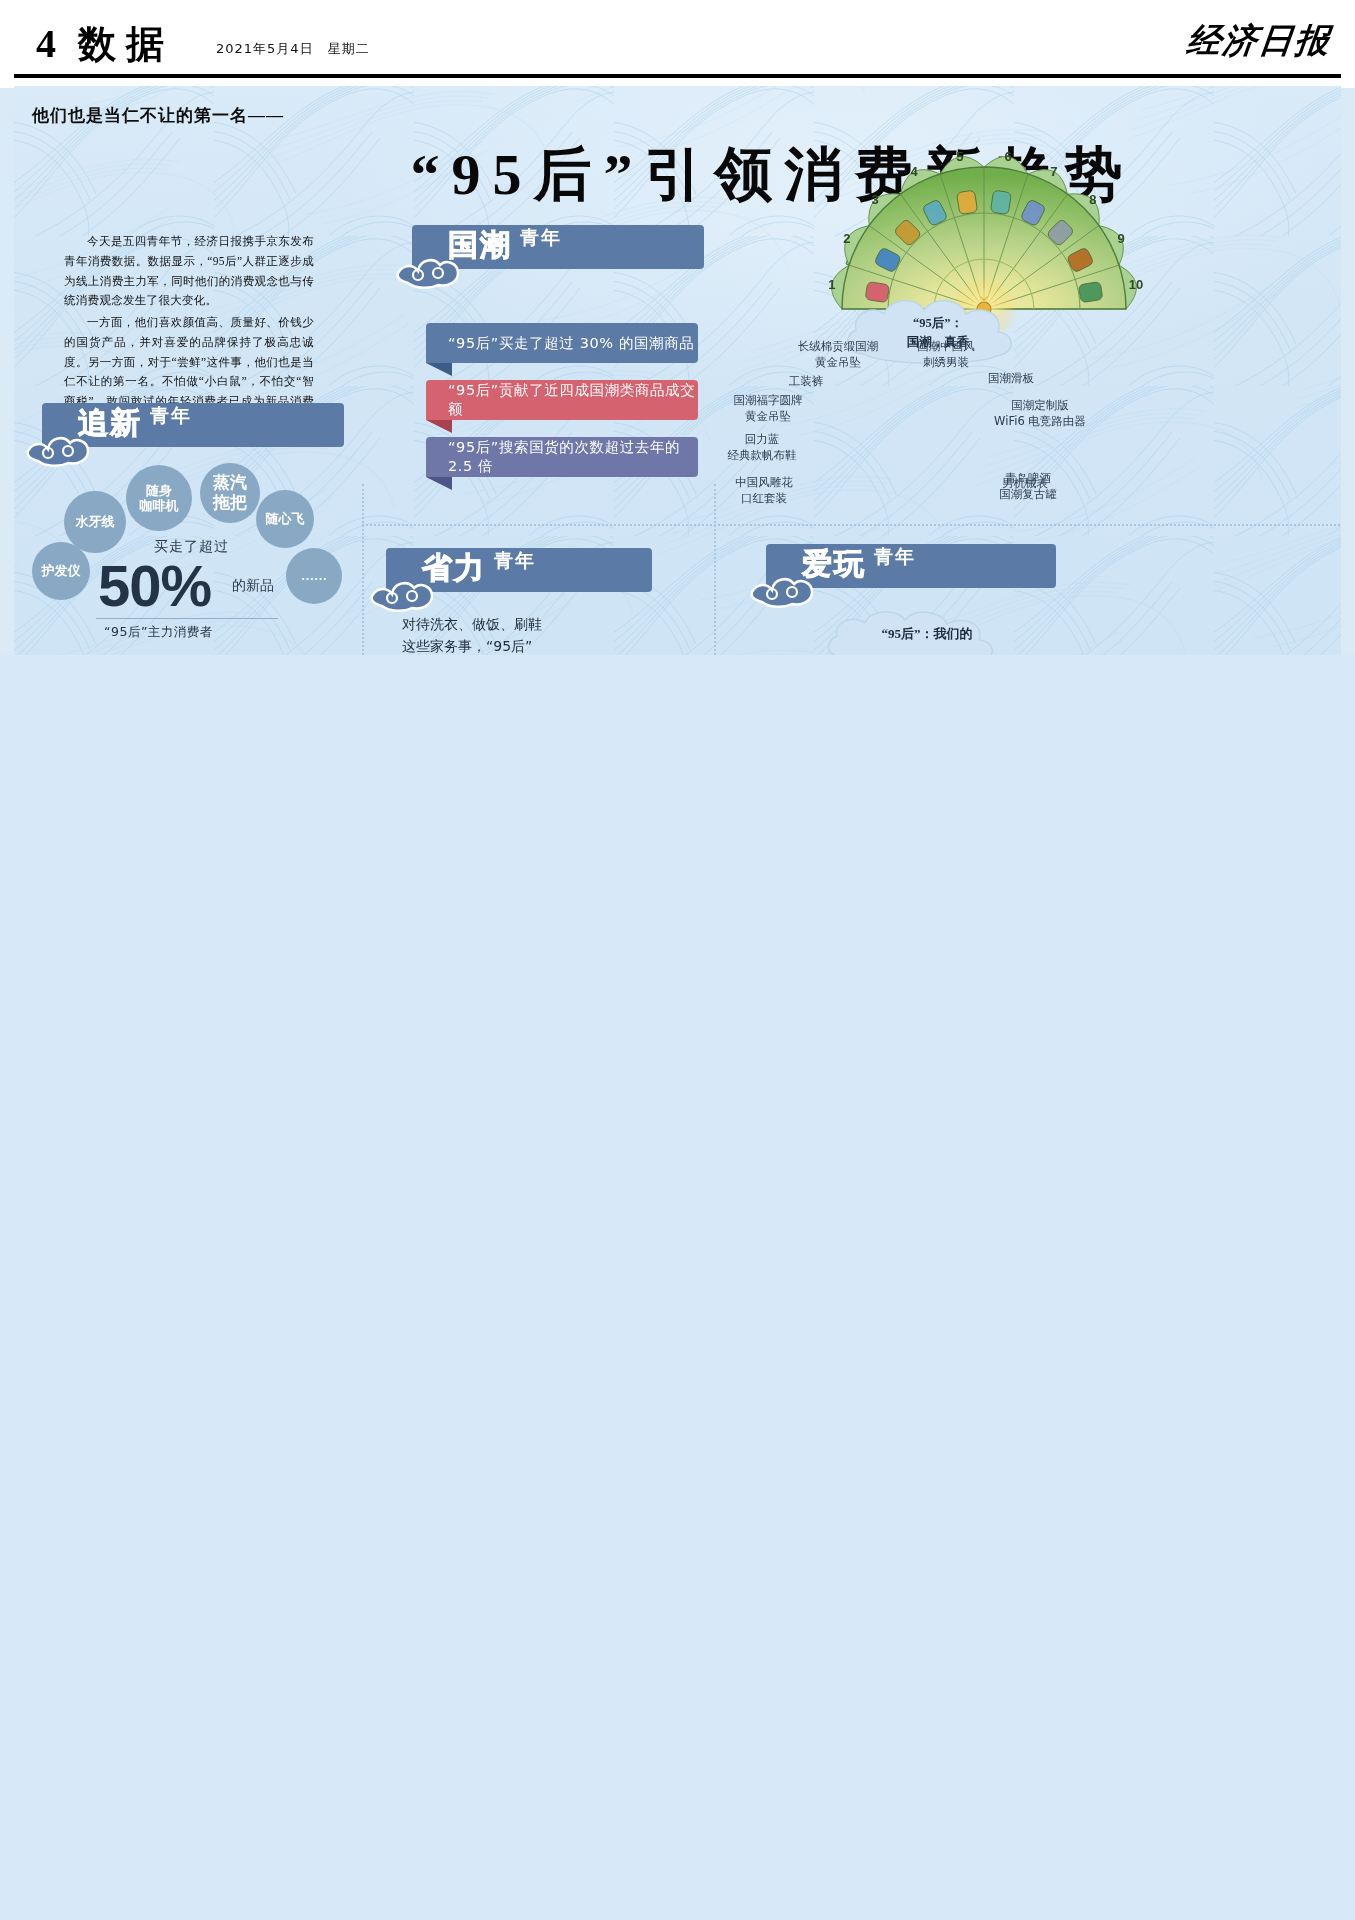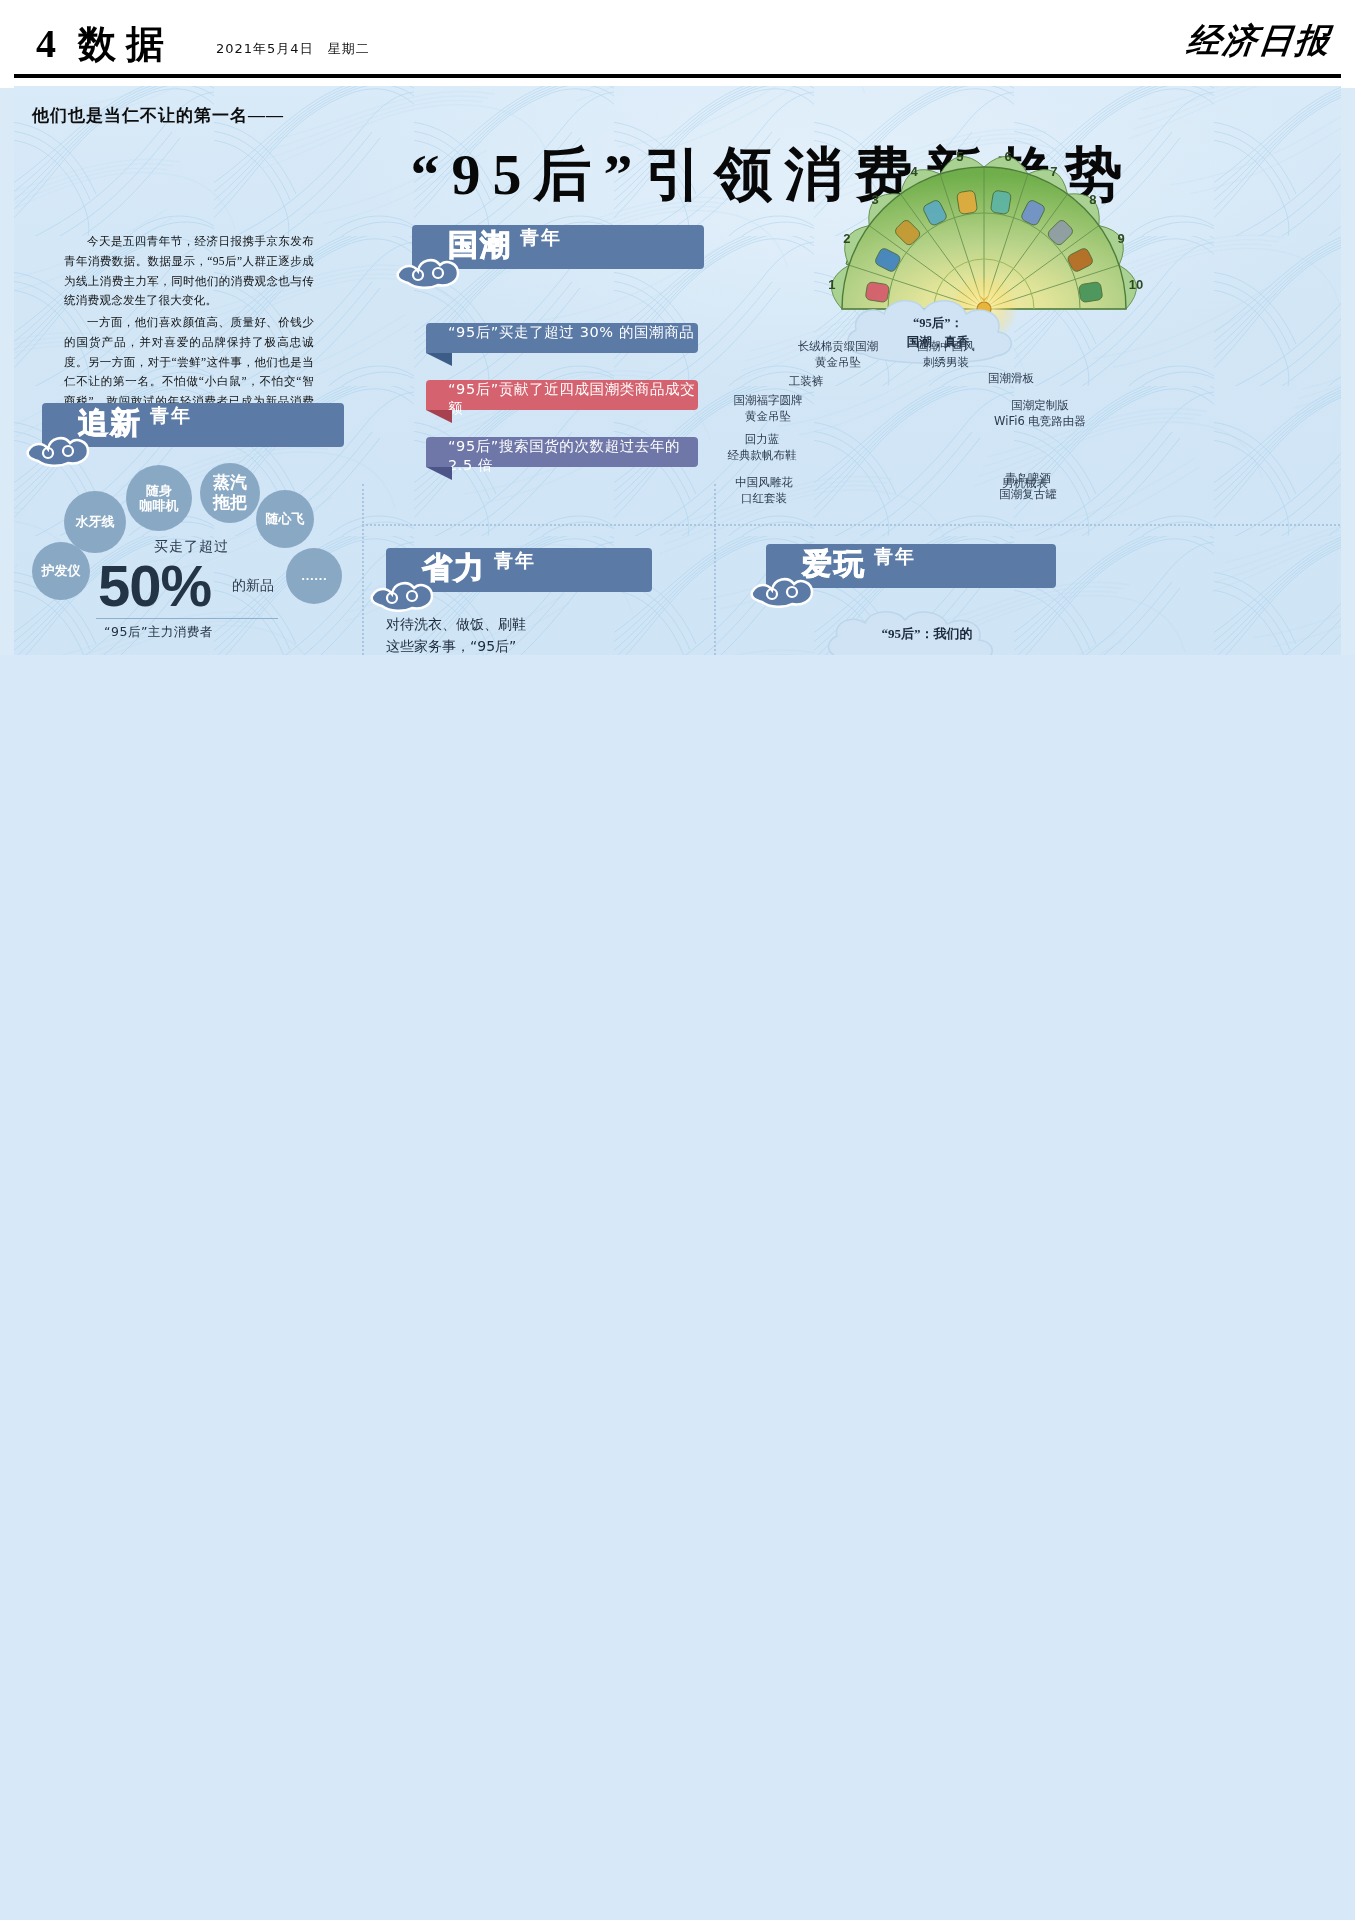--- a/index.html
+++ b/index.html
@@ -93,22 +93,22 @@
     font-family:"Liberation Serif","DejaVu Serif",serif;
     font-weight:bold; font-size:19px; color:#fff;
     margin-left:8px; letter-spacing:2px;
   }
   .cloud-orn{
     position:absolute; left:-18px; bottom:-20px; width:76px; height:40px;
   }
 
   
   .ribbon{
-    position:absolute; height:30px; border-radius:4px 4px 4px 0;
-    display:flex; justify-content:flex-start;
+    position:absolute; height:40px; border-radius:4px 4px 4px 0;
+    display:flex; align-items:center; justify-content:flex-start;
     color:#fff; font-size:14.5px; letter-spacing:.6px;
     padding-left:22px;
     font-family:"DejaVu Sans",sans-serif;
   }
   .ribbon .tail{
     position:absolute; left:0; bottom:-13px; width:26px; height:13px;
     clip-path:polygon(0 0,100% 0,100% 100%);
   }
   .rib-blue{ background:#5b7ba6; }
   .rib-blue .tail{ background:#3c5d87; }
@@ -399,21 +399,21 @@
 
   <div class="sec-banner" style="left:372px; top:462px; width:266px;">
     <svg class="cloud-orn" viewBox="0 0 76 40">
       <path d="M4,24 C10,14 20,16 24,22 C26,10 40,8 46,16 C52,10 64,14 64,24 C64,33 54,38 44,36 C36,40 22,40 14,34 C8,32 2,30 4,24Z" fill="#5b7ba6" stroke="#ffffff" stroke-width="2.5"></path>
       <circle cx="24" cy="26" r="5" fill="none" stroke="#ffffff" stroke-width="2.2"></circle>
       <circle cx="44" cy="24" r="5" fill="none" stroke="#ffffff" stroke-width="2.2"></circle>
     </svg>
     <span class="big">省力</span>
     <span class="small">青年</span>
   </div>
-  <div class="body-note" style="left:372px; top:528px; width:300px;">对待洗衣、做饭、刷鞋
+  <div class="body-note" style="left:388px; top:528px; width:300px;">对待洗衣、做饭、刷鞋
 这些家务事，“95后”</div>
 
   <div class="sec-banner" style="left:752px; top:458px; width:290px;">
     <svg class="cloud-orn" viewBox="0 0 76 40">
       <path d="M4,24 C10,14 20,16 24,22 C26,10 40,8 46,16 C52,10 64,14 64,24 C64,33 54,38 44,36 C36,40 22,40 14,34 C8,32 2,30 4,24Z" fill="#5b7ba6" stroke="#ffffff" stroke-width="2.5"></path>
       <circle cx="24" cy="26" r="5" fill="none" stroke="#ffffff" stroke-width="2.2"></circle>
       <circle cx="44" cy="24" r="5" fill="none" stroke="#ffffff" stroke-width="2.2"></circle>
     </svg>
     <span class="big">爱玩</span>
     <span class="small">青年</span>

